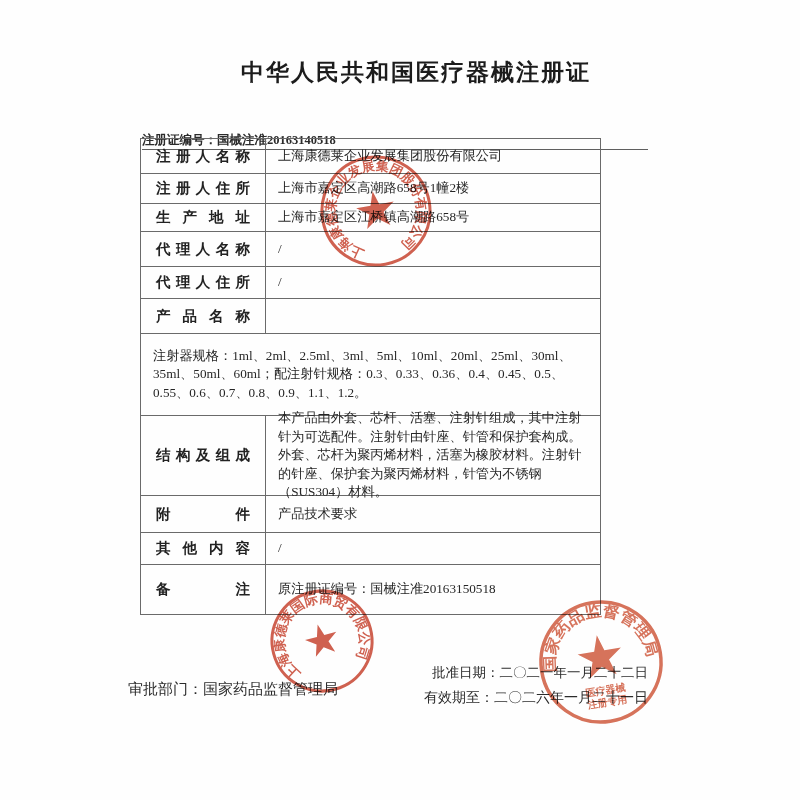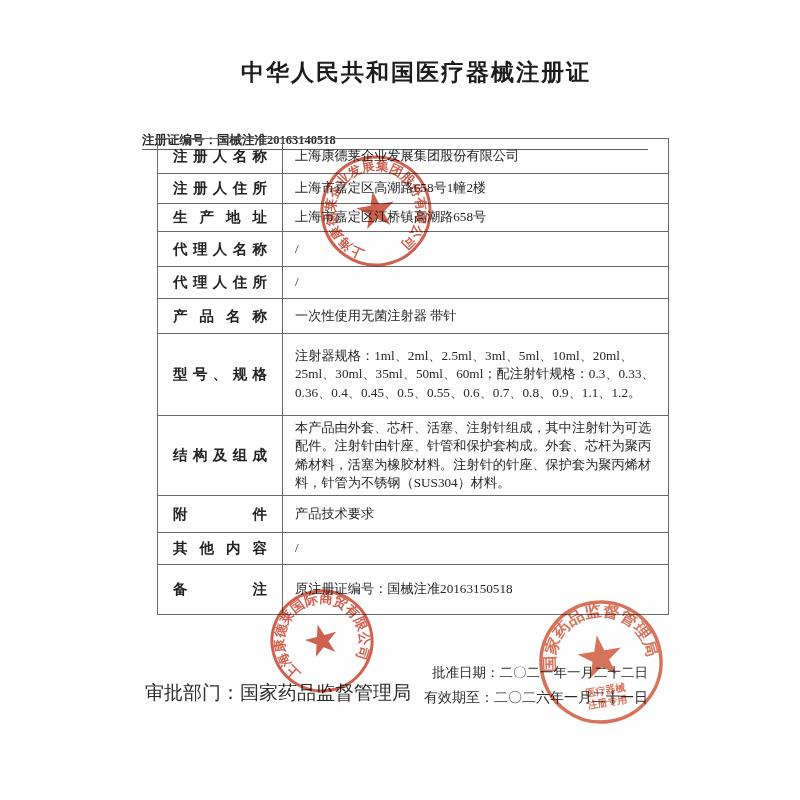--- a/index.html
+++ b/index.html
@@ -2,33 +2,33 @@
 <html><head>
 <meta charset="utf-8">
 <style>
   html,body{margin:0;padding:0;background:#fff;width:800px;height:800px;overflow:hidden;}
   .page{position:relative;width:800px;height:800px;background:#fefefe;
         font-family:"Liberation Serif","DejaVu Serif",serif;color:#2b2b2b;}
   .title{position:absolute;top:57px;left:16px;width:800px;text-align:center;
          font-size:23px;font-weight:bold;letter-spacing:2px;color:#1c1c1c;}
   .regno{position:absolute;left:142px;top:121px;width:506px;height:17px;
          border-bottom:1px solid #5f5f5f;font-size:12.5px;font-weight:bold;color:#2b2b2b;margin-top:11px;}
-  .cert-table{position:absolute;left:157px;top:138px;width:512px;
+  .cert-table{position:absolute;left:140px;top:138px;width:461px;
               border:1px solid #6a6a6a;border-bottom:none;box-sizing:border-box;}
   .row{display:flex;box-sizing:border-box;border-bottom:1px solid #6a6a6a;}
   .r1{height:35px}.r2{height:30px}.r3{height:28px}.r4{height:35px}.r5{height:32px}
   .r6{height:35px}.r7{height:82px}.r8{height:80px}.r9{height:50px}.r10{height:37px}
   .r11{height:32px}.r12{height:50px}
   .lbl{width:125px;box-sizing:border-box;border-right:1px solid #6a6a6a;
        display:flex;align-items:center;padding:0 15px;flex-shrink:0;}
   .lbl span{display:block;width:100%;font-size:14.5px;font-weight:bold;
             text-align:justify;text-align-last:justify;color:#222;}
   .val{flex:1;display:flex;align-items:center;padding:2px 8px 2px 12px;
        font-size:13.2px;line-height:18.5px;color:#262626;}
-  .dept{position:absolute;left:145px;top:680px;font-size:19px;color:#2b2b2b;}
+  .dept{position:absolute;left:128px;top:680px;font-size:15px;color:#2b2b2b;}
   .date1{position:absolute;right:152px;top:664px;font-size:13.5px;color:#2b2b2b;text-align:left;}
   .date2{position:absolute;right:152px;top:689px;font-size:14px;color:#2b2b2b;text-align:right;}
   .stamp{position:absolute;mix-blend-mode:multiply;opacity:.85;pointer-events:none;}
   .stamp text{font-family:"Liberation Serif","DejaVu Serif",serif;font-weight:bold;}
   #seal-registrant{left:306px;top:141px;transform:rotate(-10deg);}
   #seal-trade{left:257px;top:576px;transform:rotate(-15deg);}
   #seal-authority{left:526px;top:587px;transform:rotate(-9deg);}
 </style>
 </head>
 <body>
@@ -67,26 +67,22 @@
     <div class="row r5">
       <div class="lbl">
           <span>代理人住所</span>
         </div>
       <div class="val">/</div>
     </div>
     <div class="row r6">
       <div class="lbl">
           <span>产品名称</span>
         </div>
-      <div class="val">一次性使用无菌注射器 带针</div>
     </div>
     <div class="row r7">
-      <div class="lbl">
-          <span>型号、规格</span>
-        </div>
       <div class="val">注射器规格：1ml、2ml、2.5ml、3ml、5ml、10ml、20ml、25ml、30ml、35ml、50ml、60ml；配注射针规格：0.3、0.33、0.36、0.4、0.45、0.5、0.55、0.6、0.7、0.8、0.9、1.1、1.2。</div>
     </div>
     <div class="row r8">
       <div class="lbl">
           <span>结构及组成</span>
         </div>
       <div class="val">本产品由外套、芯杆、活塞、注射针组成，其中注射针为可选配件。注射针由针座、针管和保护套构成。外套、芯杆为聚丙烯材料，活塞为橡胶材料。注射针的针座、保护套为聚丙烯材料，针管为不锈钢（SUS304）材料。</div>
     </div>
     <div class="row r10">
       <div class="lbl">

